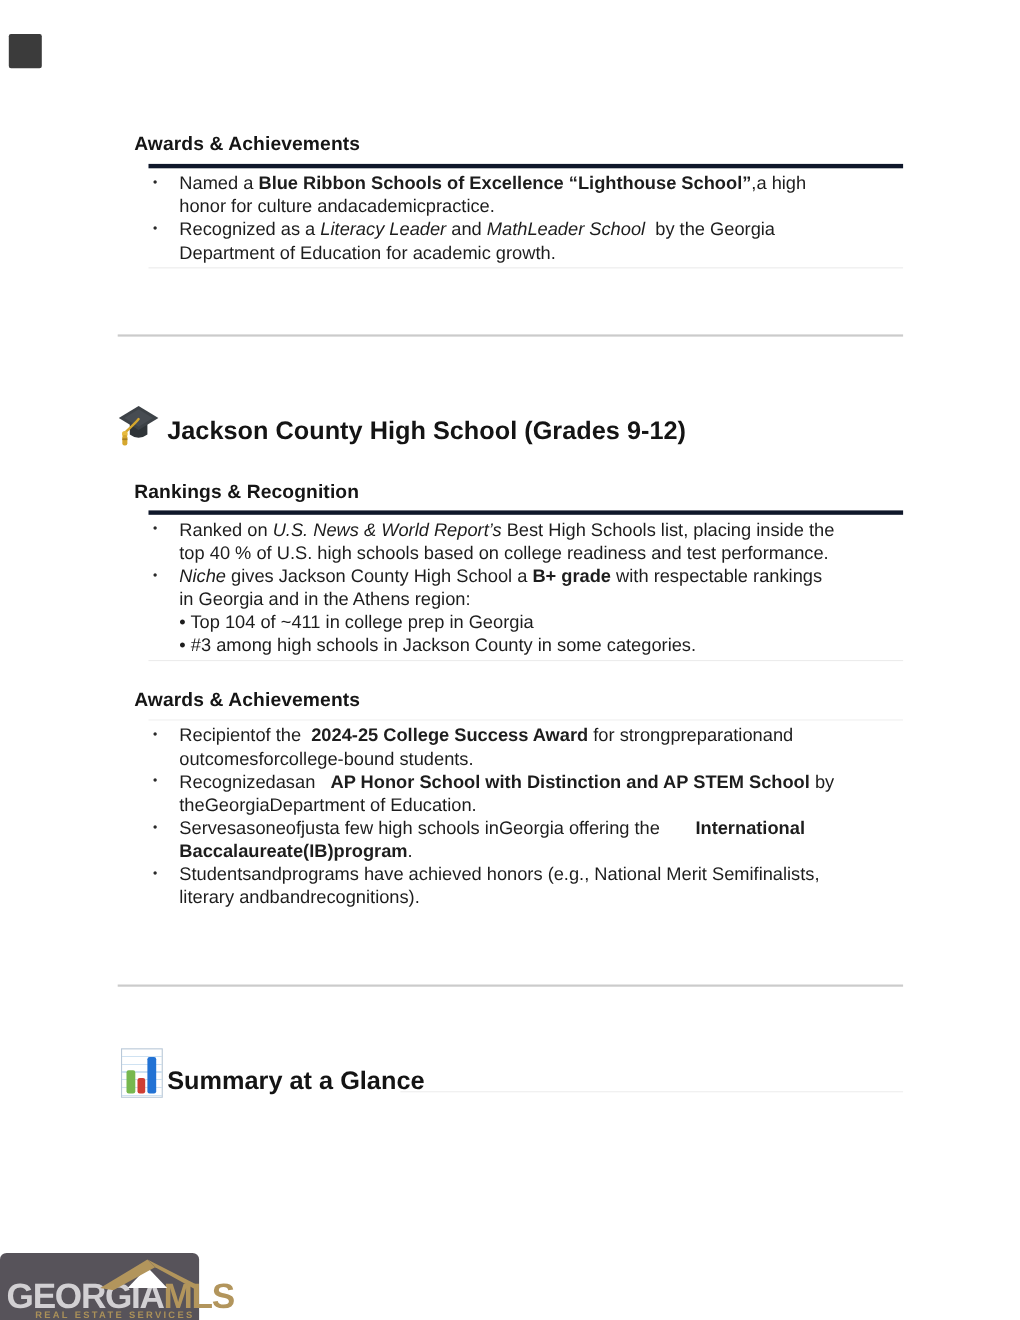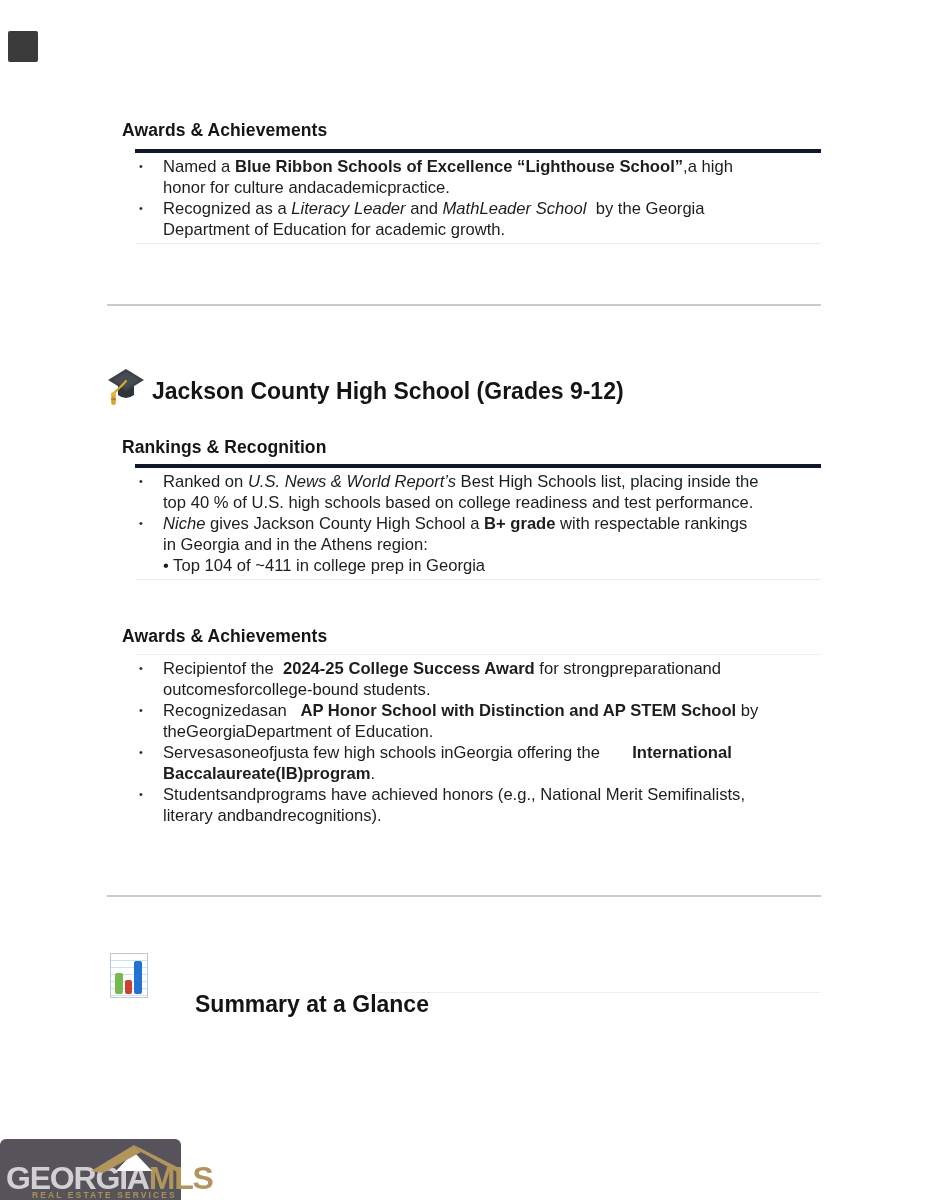--- a/index.html
+++ b/index.html
@@ -25,21 +25,21 @@
   .list3{top:654px}
   .b{font-weight:bold}
   .i{font-style:italic}
 
   .divider{position:absolute;left:107px;width:714px;height:0;border-top:2px solid #cbcbcb;}
   .div1{top:304px}
   .div2{top:895px}
 
   .h2-title{position:absolute;margin:0;font-size:23px;font-weight:bold;color:#141414;line-height:1.1;}
   .jchs-title{left:152px;top:379px;}
-  .summary-title{left:152px;top:992px;margin-left:43px;}
+  .summary-title{left:152px;top:970px;}
   .summary-rule{position:absolute;left:364px;top:992px;width:457px;height:0;border-top:1px solid #eeeeee;}
 
   .gradcap{position:absolute;left:107px;top:368px;width:38px;height:41px;}
 
   .chart-icon{position:absolute;left:110px;top:953px;width:38px;height:45px;background:#fff;
     border:1px solid #b9c8d8;box-sizing:border-box;
     background-image:repeating-linear-gradient(#ffffff 0px,#ffffff 6px,#cfe2f2 6px,#cfe2f2 7px);}
   .chart-icon .bar{position:absolute;bottom:3px;border-radius:2px;}
   .bar-green{left:4px;width:8px;height:21px;background:#77b84f;}
   .bar-red{left:14px;width:7px;height:14px;background:#cf3e34;}
@@ -74,21 +74,21 @@
     <path d="M19,13 C15,18 11,21 7,25" stroke="#d5a72e" stroke-width="2.2" fill="none" stroke-linecap="round"></path>
     <circle cx="6.5" cy="26.5" r="2.6" fill="#e7ba3e"></circle>
     <rect x="4.2" y="27.5" width="4.6" height="9.5" rx="2" fill="#d5a72e"></rect>
     <rect x="4.2" y="30.5" width="4.6" height="1.6" fill="#a87f20"></rect>
   </svg>
   <h2 class="h2-title jchs-title">Jackson County High School (Grades 9-12)</h2>
 
   <h3 class="h3 h3-2">Rankings &amp; Recognition</h3>
   <ul class="blist list2 bordered">
       <li><span>Ranked on </span><span class="i">U.S. News &amp; World Report’s</span><span> Best High Schools list, placing inside the</span><br><span>top 40 % of U.S. high schools based on college readiness and test performance.</span></li>
-      <li><span class="i">Niche</span><span> gives Jackson County High School a </span><span class="b">B+ grade</span><span> with respectable rankings</span><br><span>in Georgia and in the Athens region:</span><br><span>• Top 104 of ~411 in college prep in Georgia</span><br></li>
+      <li><span class="i">Niche</span><span> gives Jackson County High School a </span><span class="b">B+ grade</span><span> with respectable rankings</span><br><span>in Georgia and in the Athens region:</span><br><span>• Top 104 of ~411 in college prep in Georgia</span><br><span>• #3 among high schools in Jackson County in some categories.</span></li>
     </ul>
 
   <h3 class="h3 h3-3">Awards &amp; Achievements</h3>
   <ul class="blist list3 topline">
       <li><span>Recipientof the &nbsp;</span><span class="b">2024-25 College Success Award</span><span> for strongpreparationand</span><br><span>outcomesforcollege-bound students.</span></li>
       <li><span>Recognizedasan &nbsp;&nbsp;</span><span class="b">AP Honor School with Distinction and AP STEM School</span><span> by</span><br><span>theGeorgiaDepartment of Education.</span></li>
       <li><span>Servesasoneofjusta few high schools inGeorgia offering the &nbsp;&nbsp;&nbsp;&nbsp;&nbsp;&nbsp;</span><span class="b">International</span><br><span class="b">Baccalaureate(IB)program</span><span>.</span></li>
       <li><span>Studentsandprograms have achieved honors (e.g., National Merit Semifinalists,</span><br><span>literary andbandrecognitions).</span></li>
     </ul>
 

